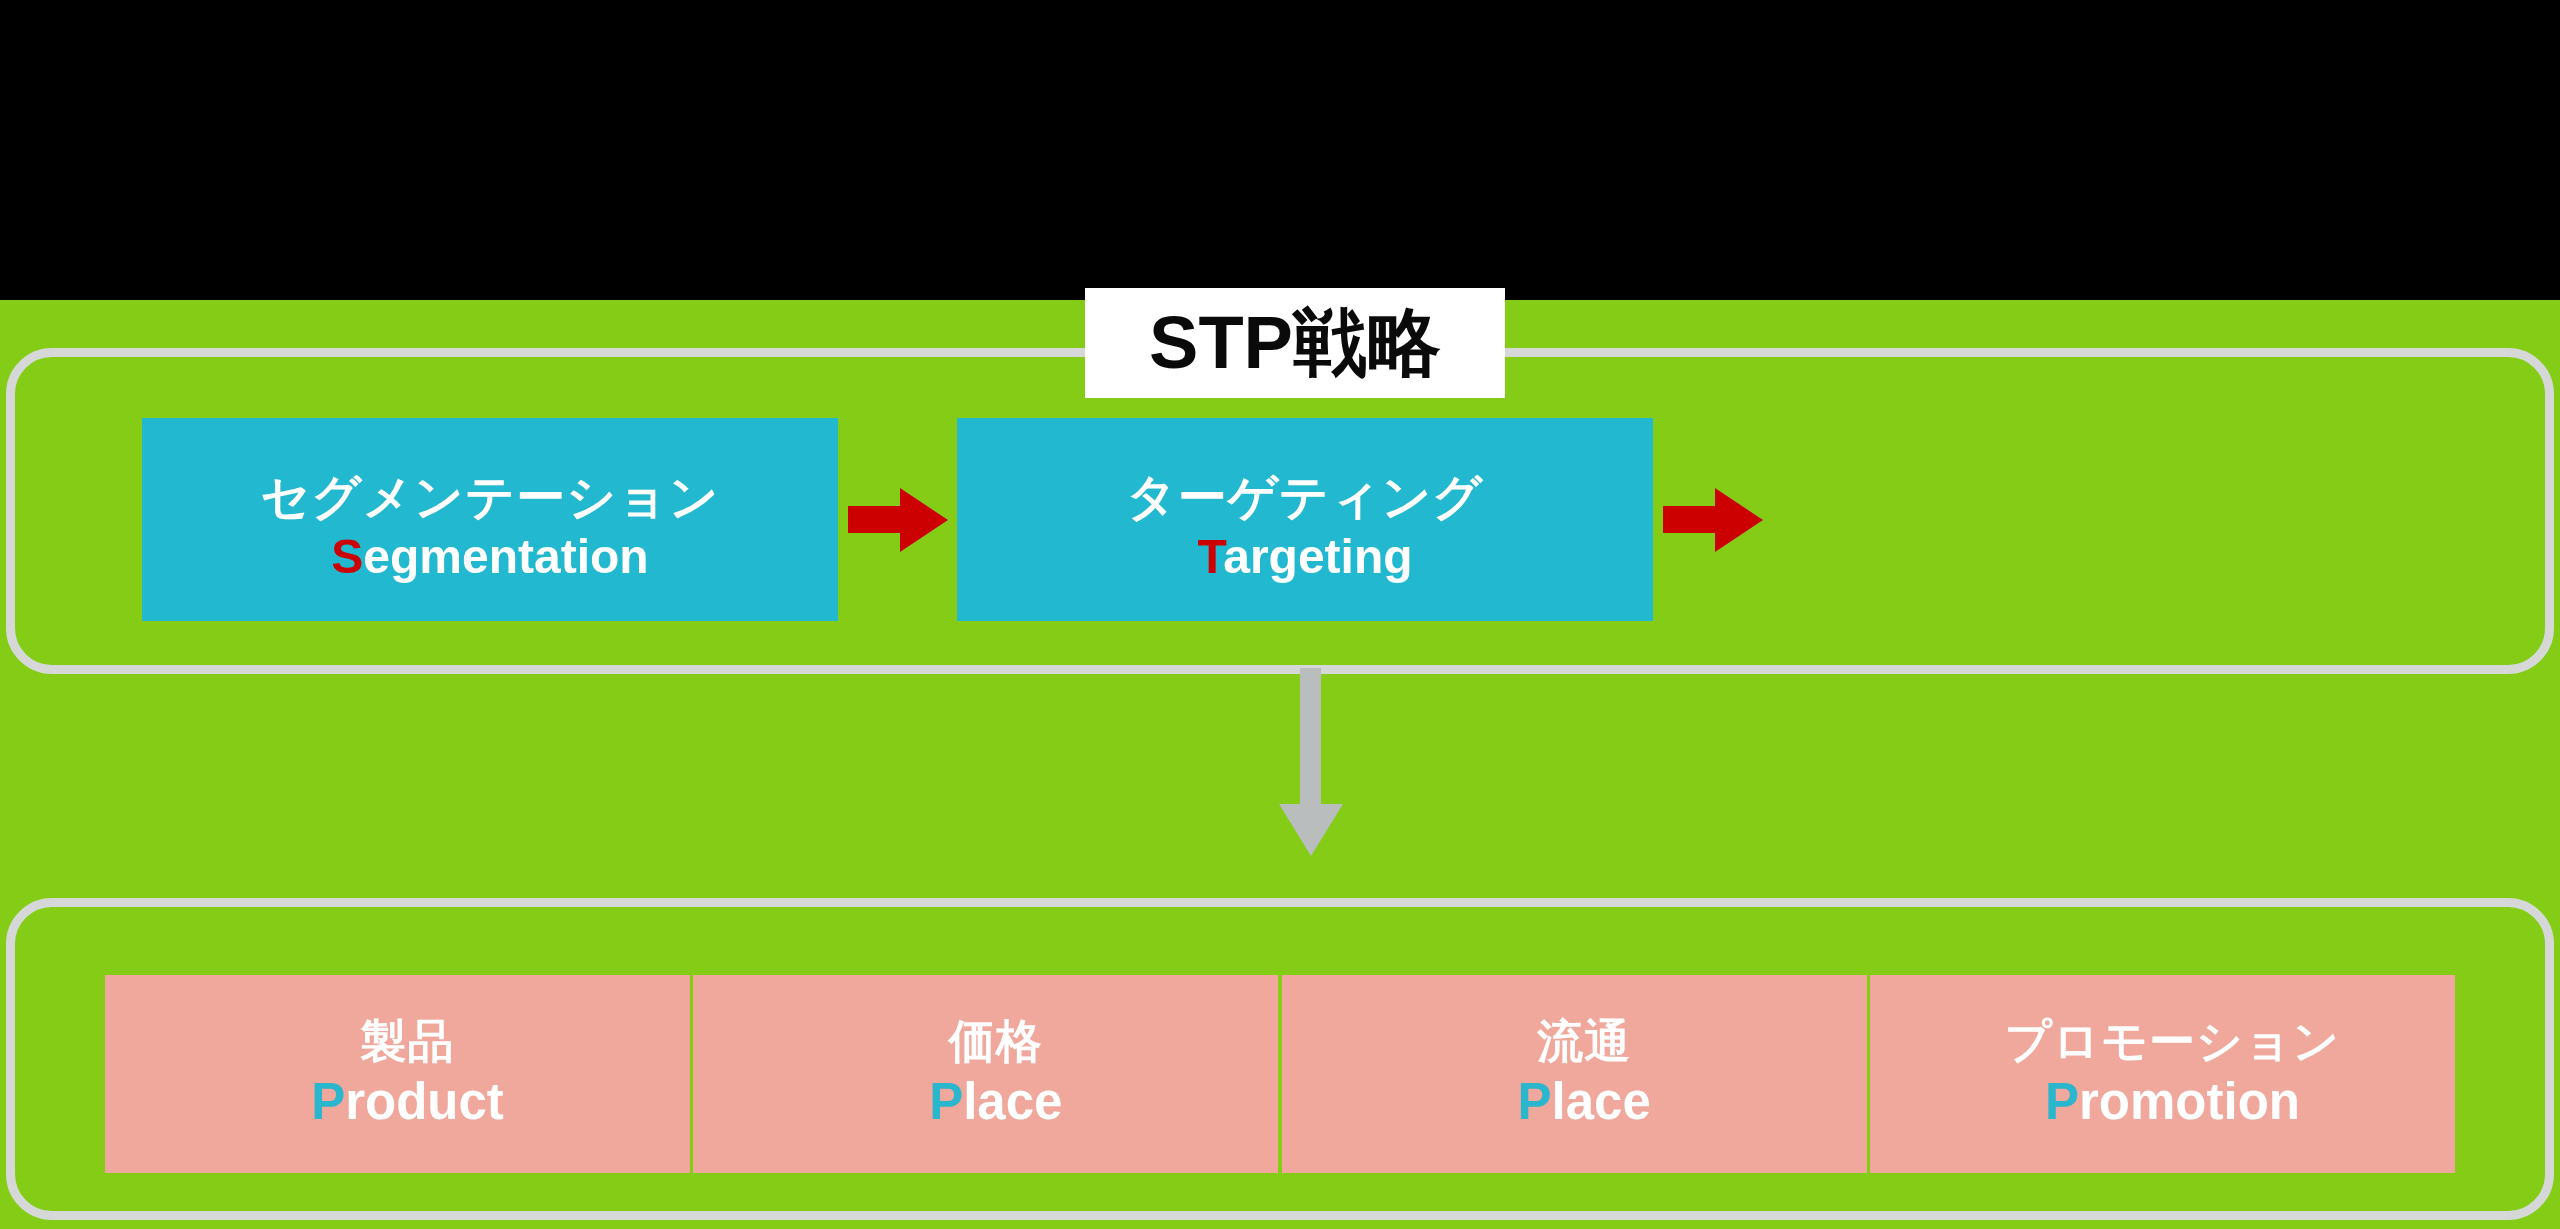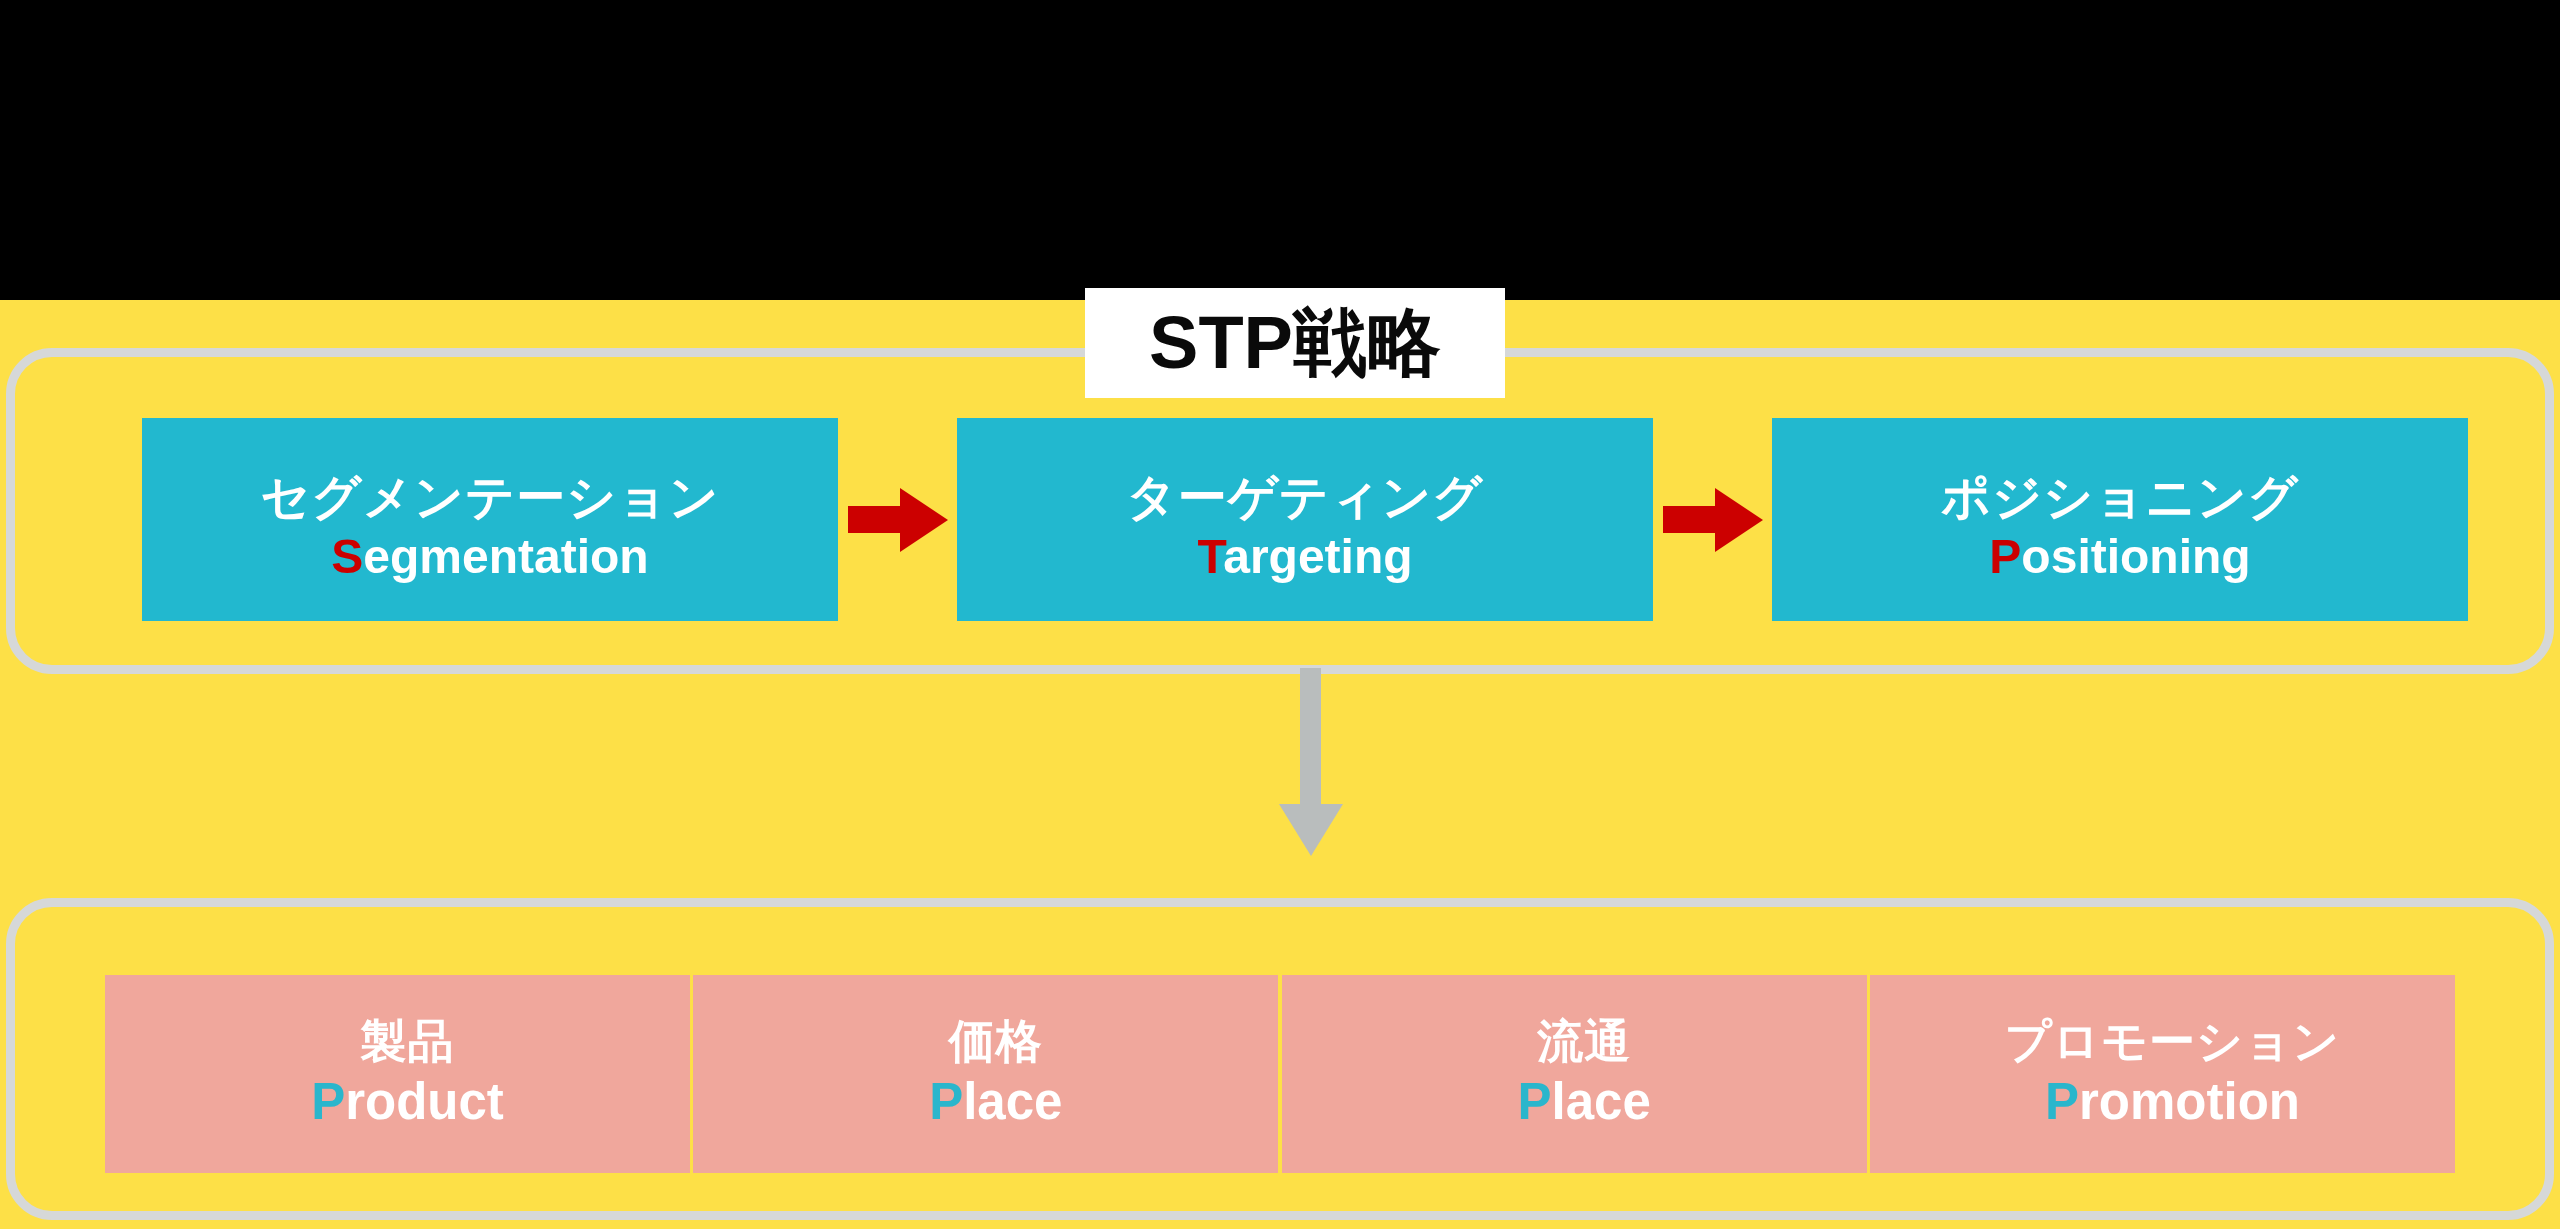--- a/index.html
+++ b/index.html
@@ -15,21 +15,21 @@
     font-family: "Liberation Sans", "DejaVu Sans", sans-serif;
     position: relative;
   }
 
   #diagram {
     position: absolute;
     left: 0;
     top: 0;
     width: 2560px;
     height: 1229px;
-    background: #fde047;
+    background: #84cc16;
   }
 
   
   .header-band {
     position: absolute;
     left: 0;
     top: 0;
     width: 2560px;
     height: 300px;
     background: #000000;
@@ -274,24 +274,20 @@
     <div class="stp-card">
       <div class="jp">ターゲティング</div>
       <div class="en"><span class="lead">T</span><span>argeting</span></div>
     </div>
 
     <div class="arrow-right">
       <div class="shaft"></div>
       <div class="head"></div>
     </div>
 
-    <div class="stp-card">
-      <div class="jp">ポジショニング</div>
-      <div class="en"><span class="lead">P</span><span>ositioning</span></div>
-    </div>
 
   </div>
 
   <div id="down-connector">
     <div class="v-shaft"></div>
     <div class="v-head"></div>
   </div>
 
   <div class="group-box" id="mix-group"></div>
 

